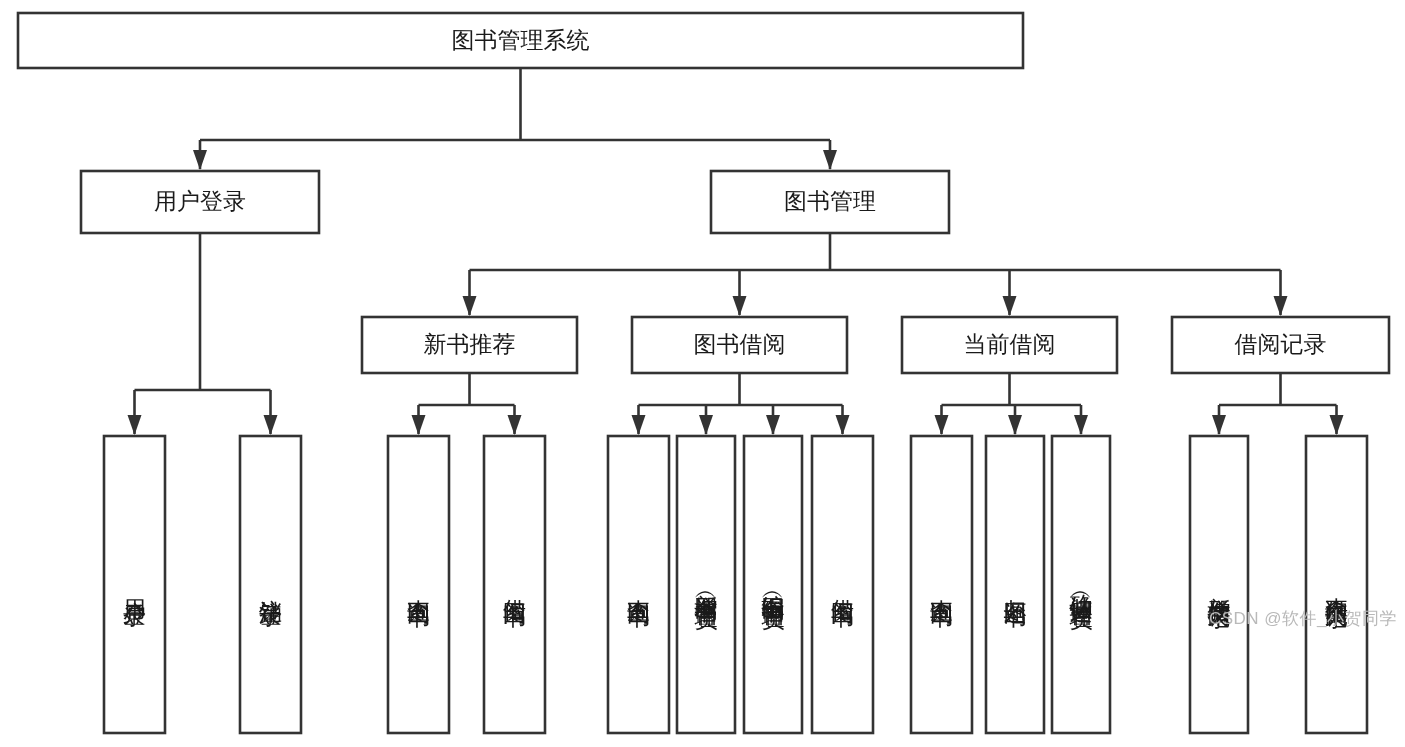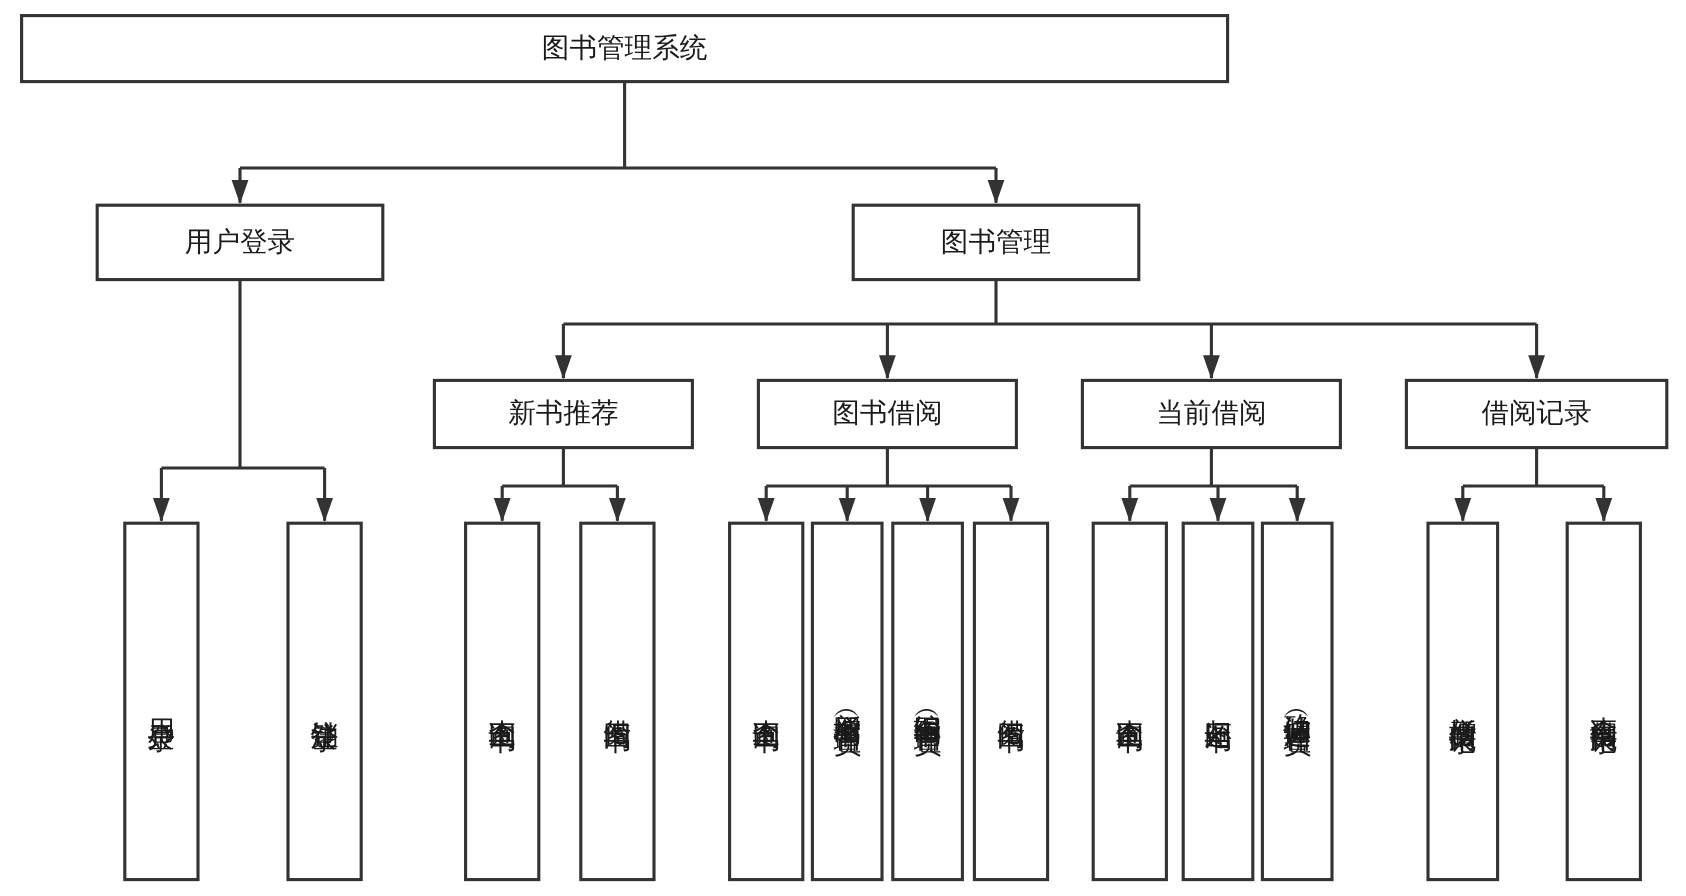--- a/index.html
+++ b/index.html
@@ -203,13 +203,14 @@
         <span>确认归还（管理员）</span>
       </div>
       <div class="vlabel" style="left: 1190px; top: 436px; width: 58px; height: 297px;">
         <span>新增借阅记录</span>
       </div>
       <div class="vlabel" style="left: 1306px; top: 436px; width: 61px; height: 297px;">
         <span>查询借阅记录</span>
       </div>
     </div>
 
+  <div class="watermark">CSDN @软件_小贺同学</div>
 </div>
 
 </body></html>

